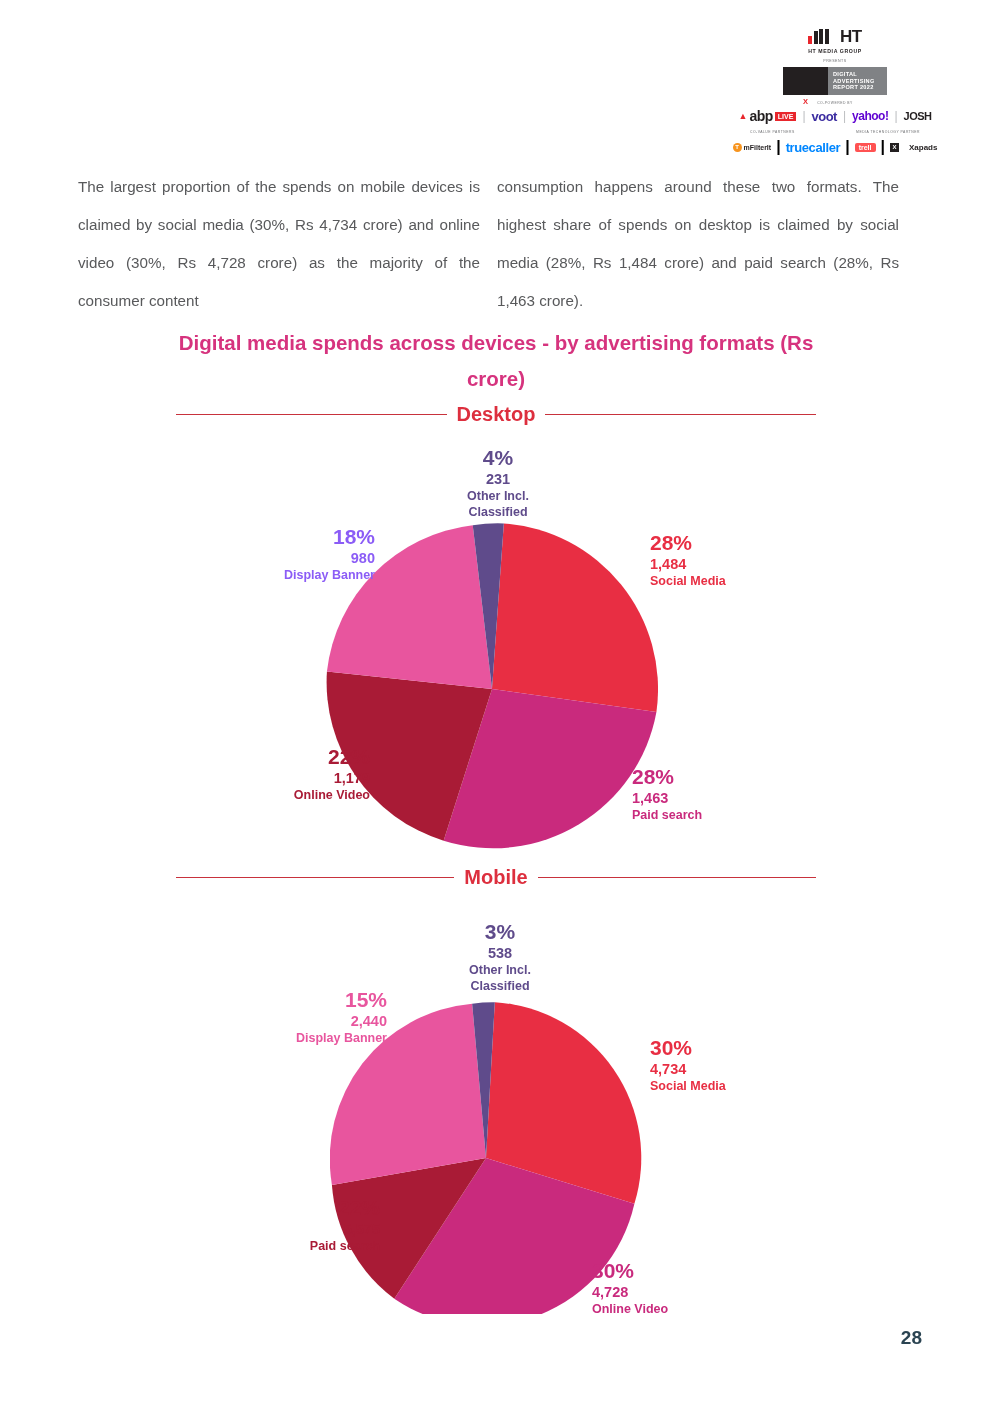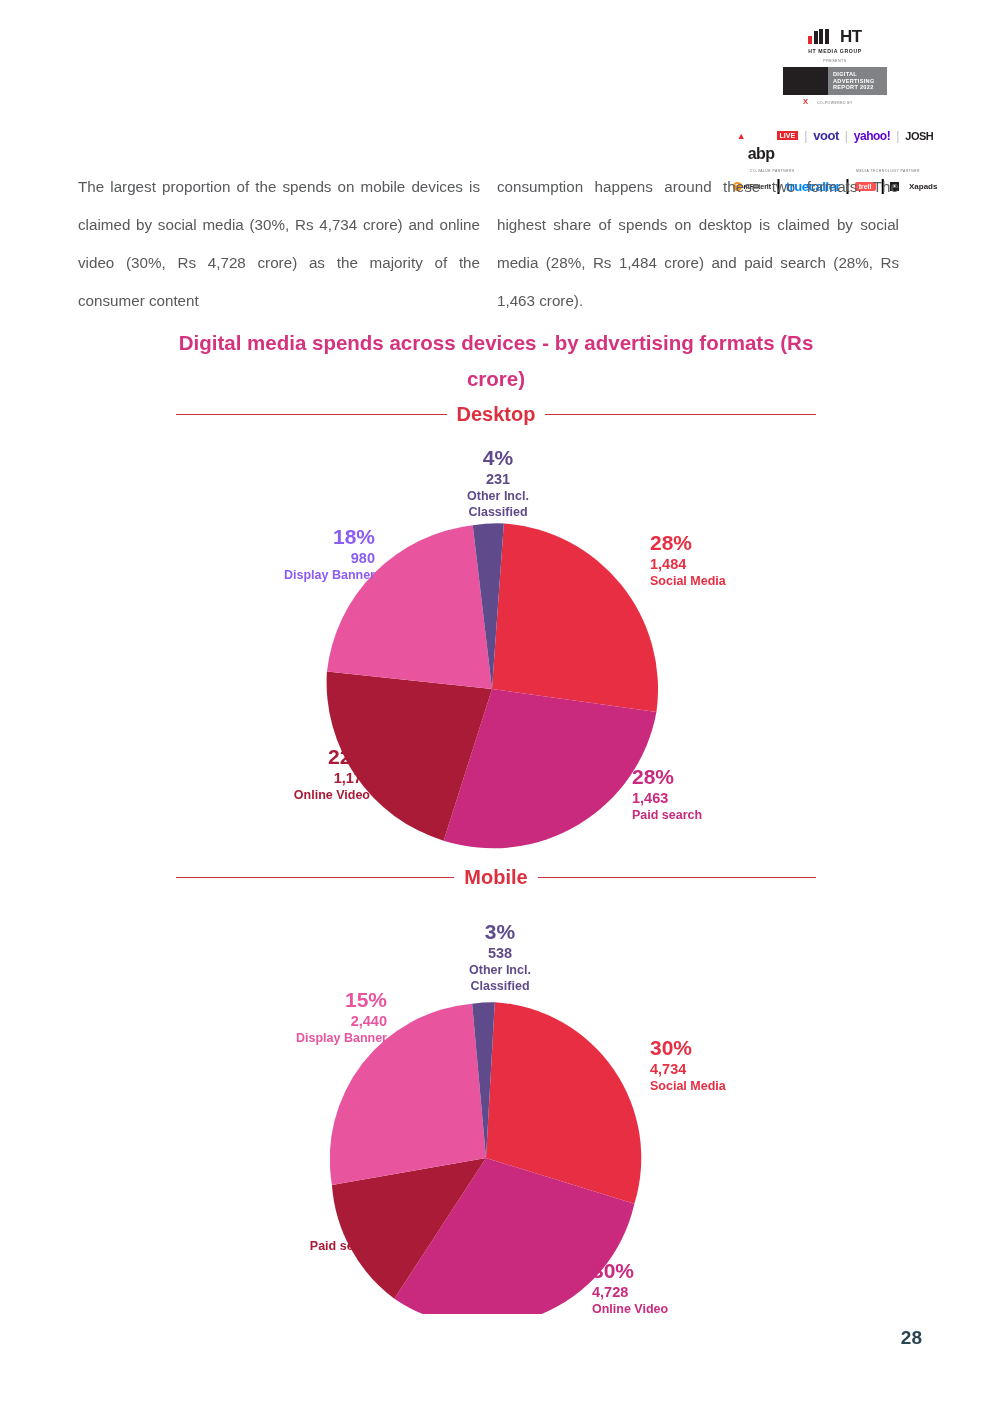--- a/index.html
+++ b/index.html
@@ -104,21 +104,21 @@
     display: flex;
     align-items: center;
     justify-content: center;
     gap: 6px;
     margin-top: 3px;
     font-weight: bold;
   }
   .partner-row .sep { color: #bcbec0; font-size: 12px; font-weight: normal; }
   .p-abp { display:flex; align-items:center; gap:2px; }
   .p-abp .tri { color:#e8262c; font-size:9px; }
-  .p-abp .w { color:#231f20; font-size:16px; letter-spacing:-0.5px;margin-top:37px; }
+  .p-abp .w { color:#231f20; font-size:14px; letter-spacing:-0.5px; }
   .p-abp .live { background:#e8262c; color:#fff; font-size:7px; padding:1px 3px; }
   .p-voot { color:#3b2ca0; font-size:13px; letter-spacing:-0.5px; }
   .p-yahoo { color:#5f01d1; font-size:12px; letter-spacing:-0.5px; }
   .p-josh { color:#231f20; font-size:11px; letter-spacing:-0.5px; }
   .partner-row2 {
     display:flex; align-items:center; justify-content:center;
     gap:5px; margin-top:4px; font-weight:bold;
   }
   .p-mfilter { display:flex; align-items:center; gap:2px; }
   .p-dot { width:9px; height:9px; border-radius:50%; background:#f7941e;

